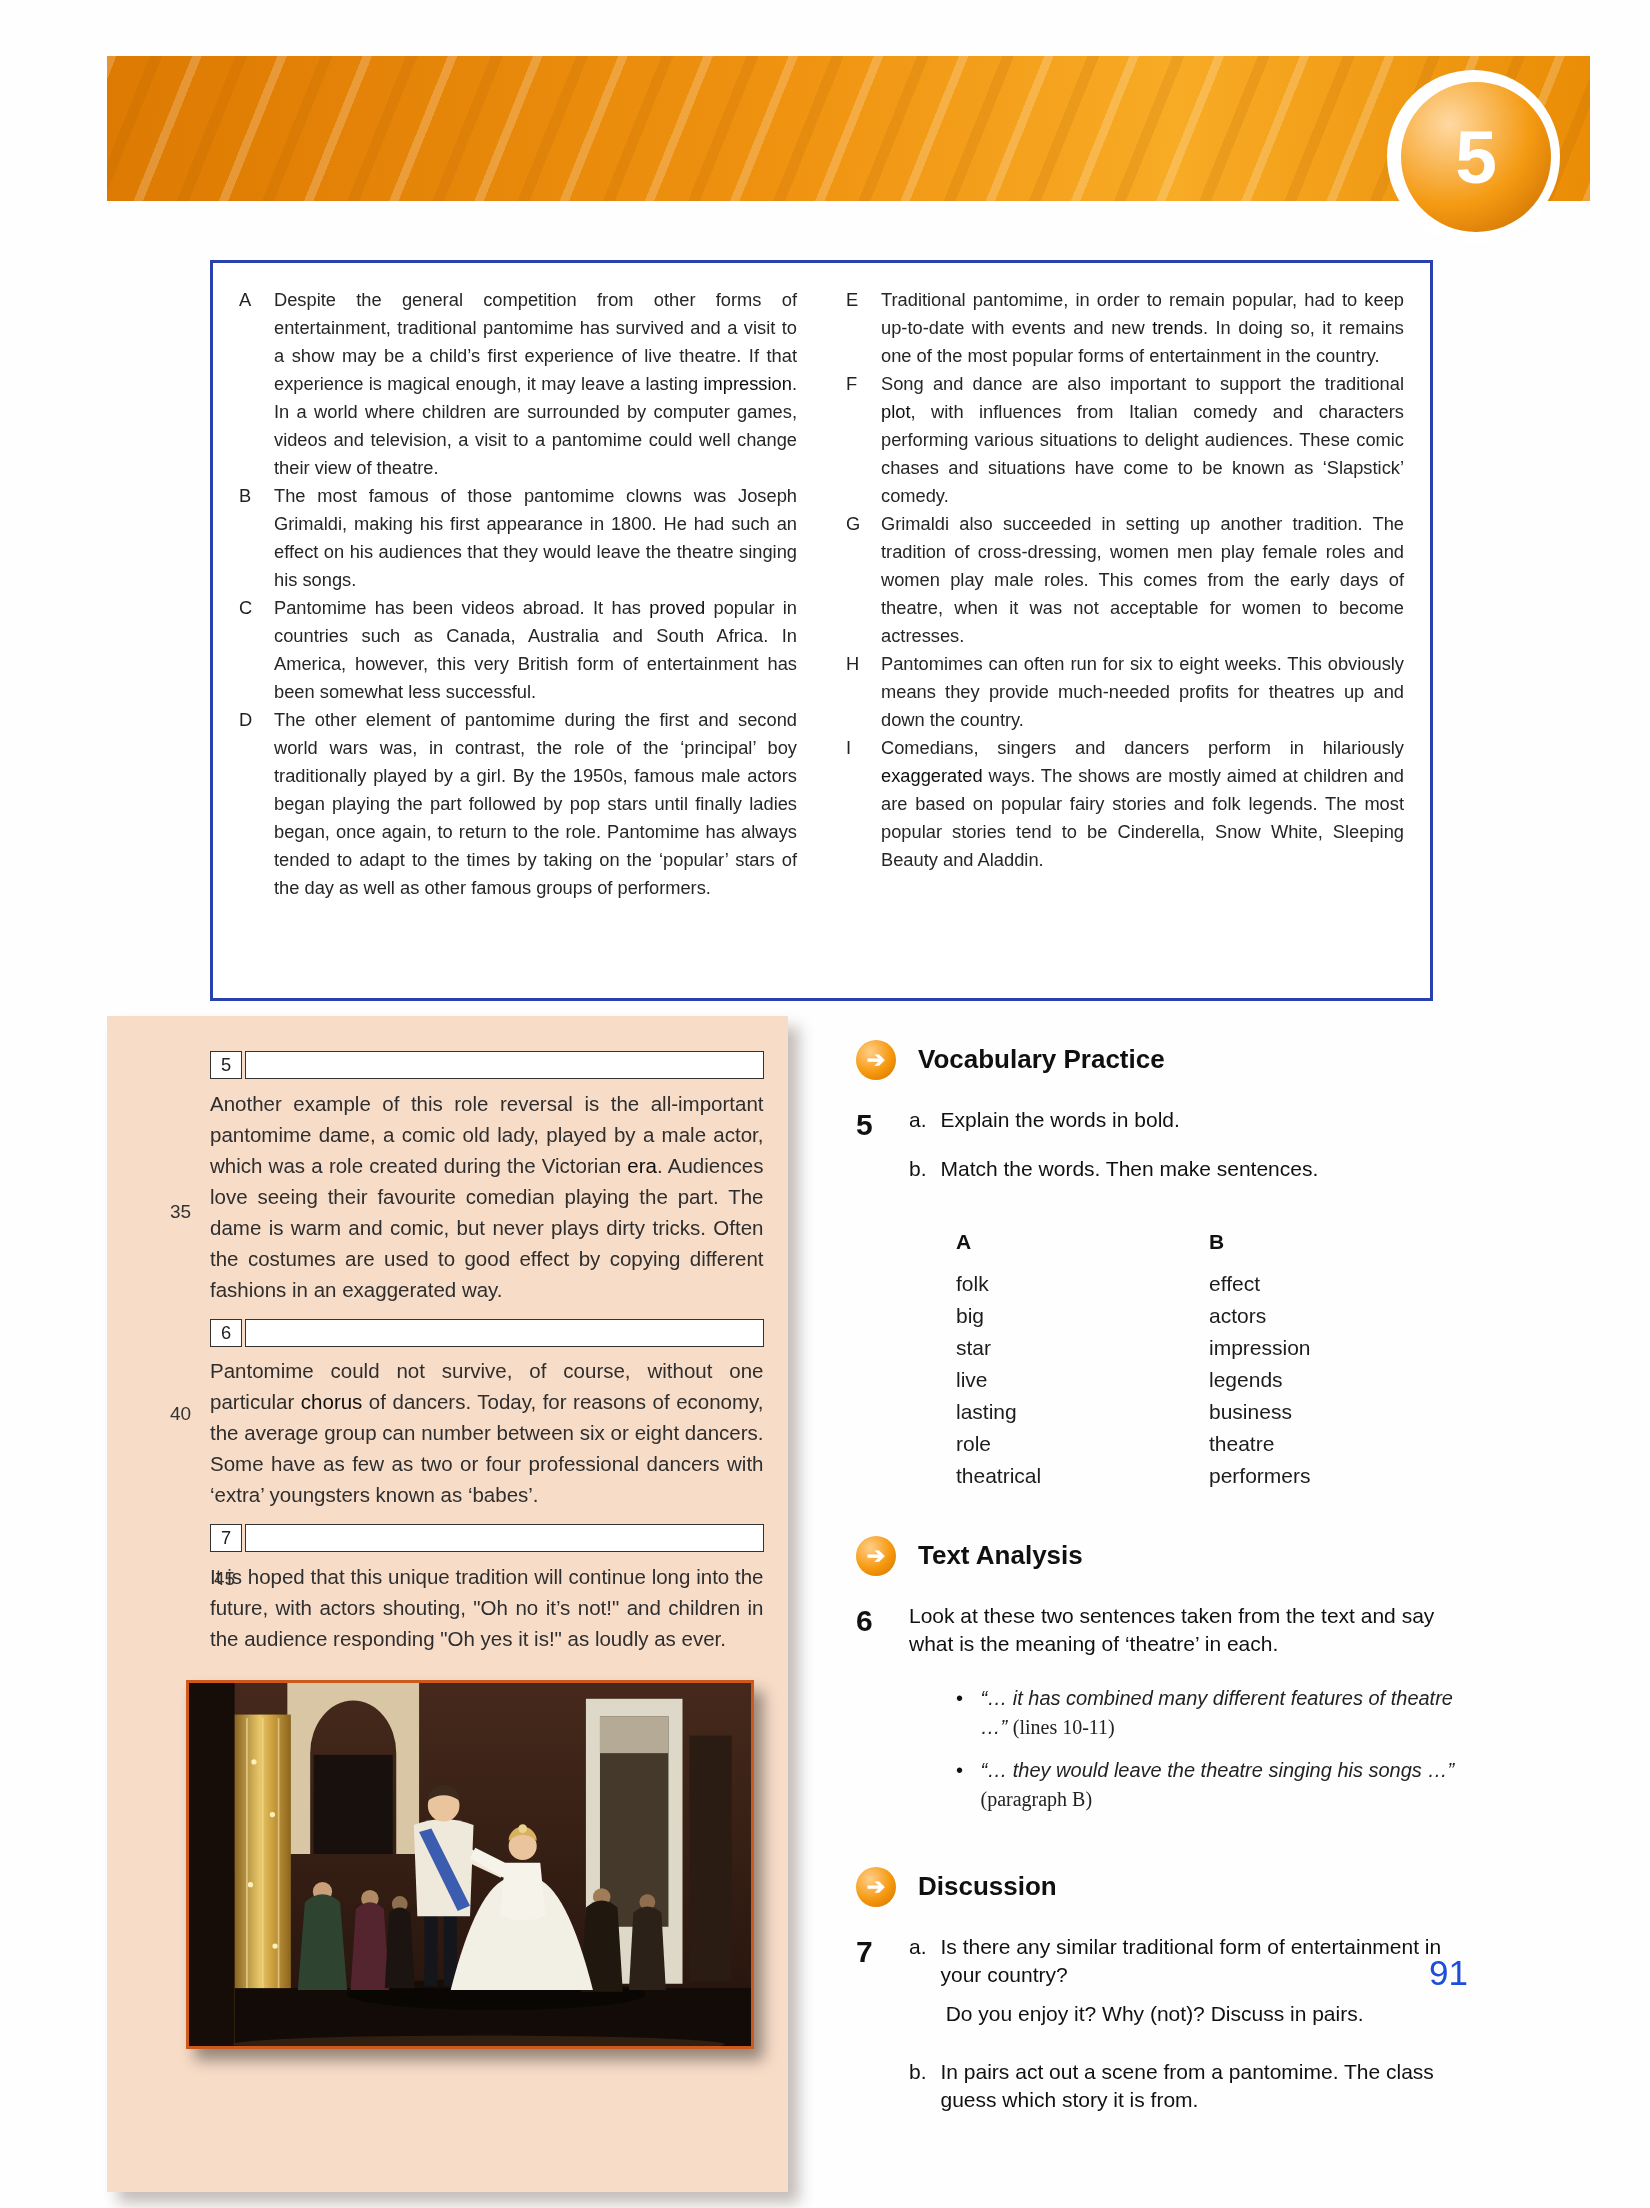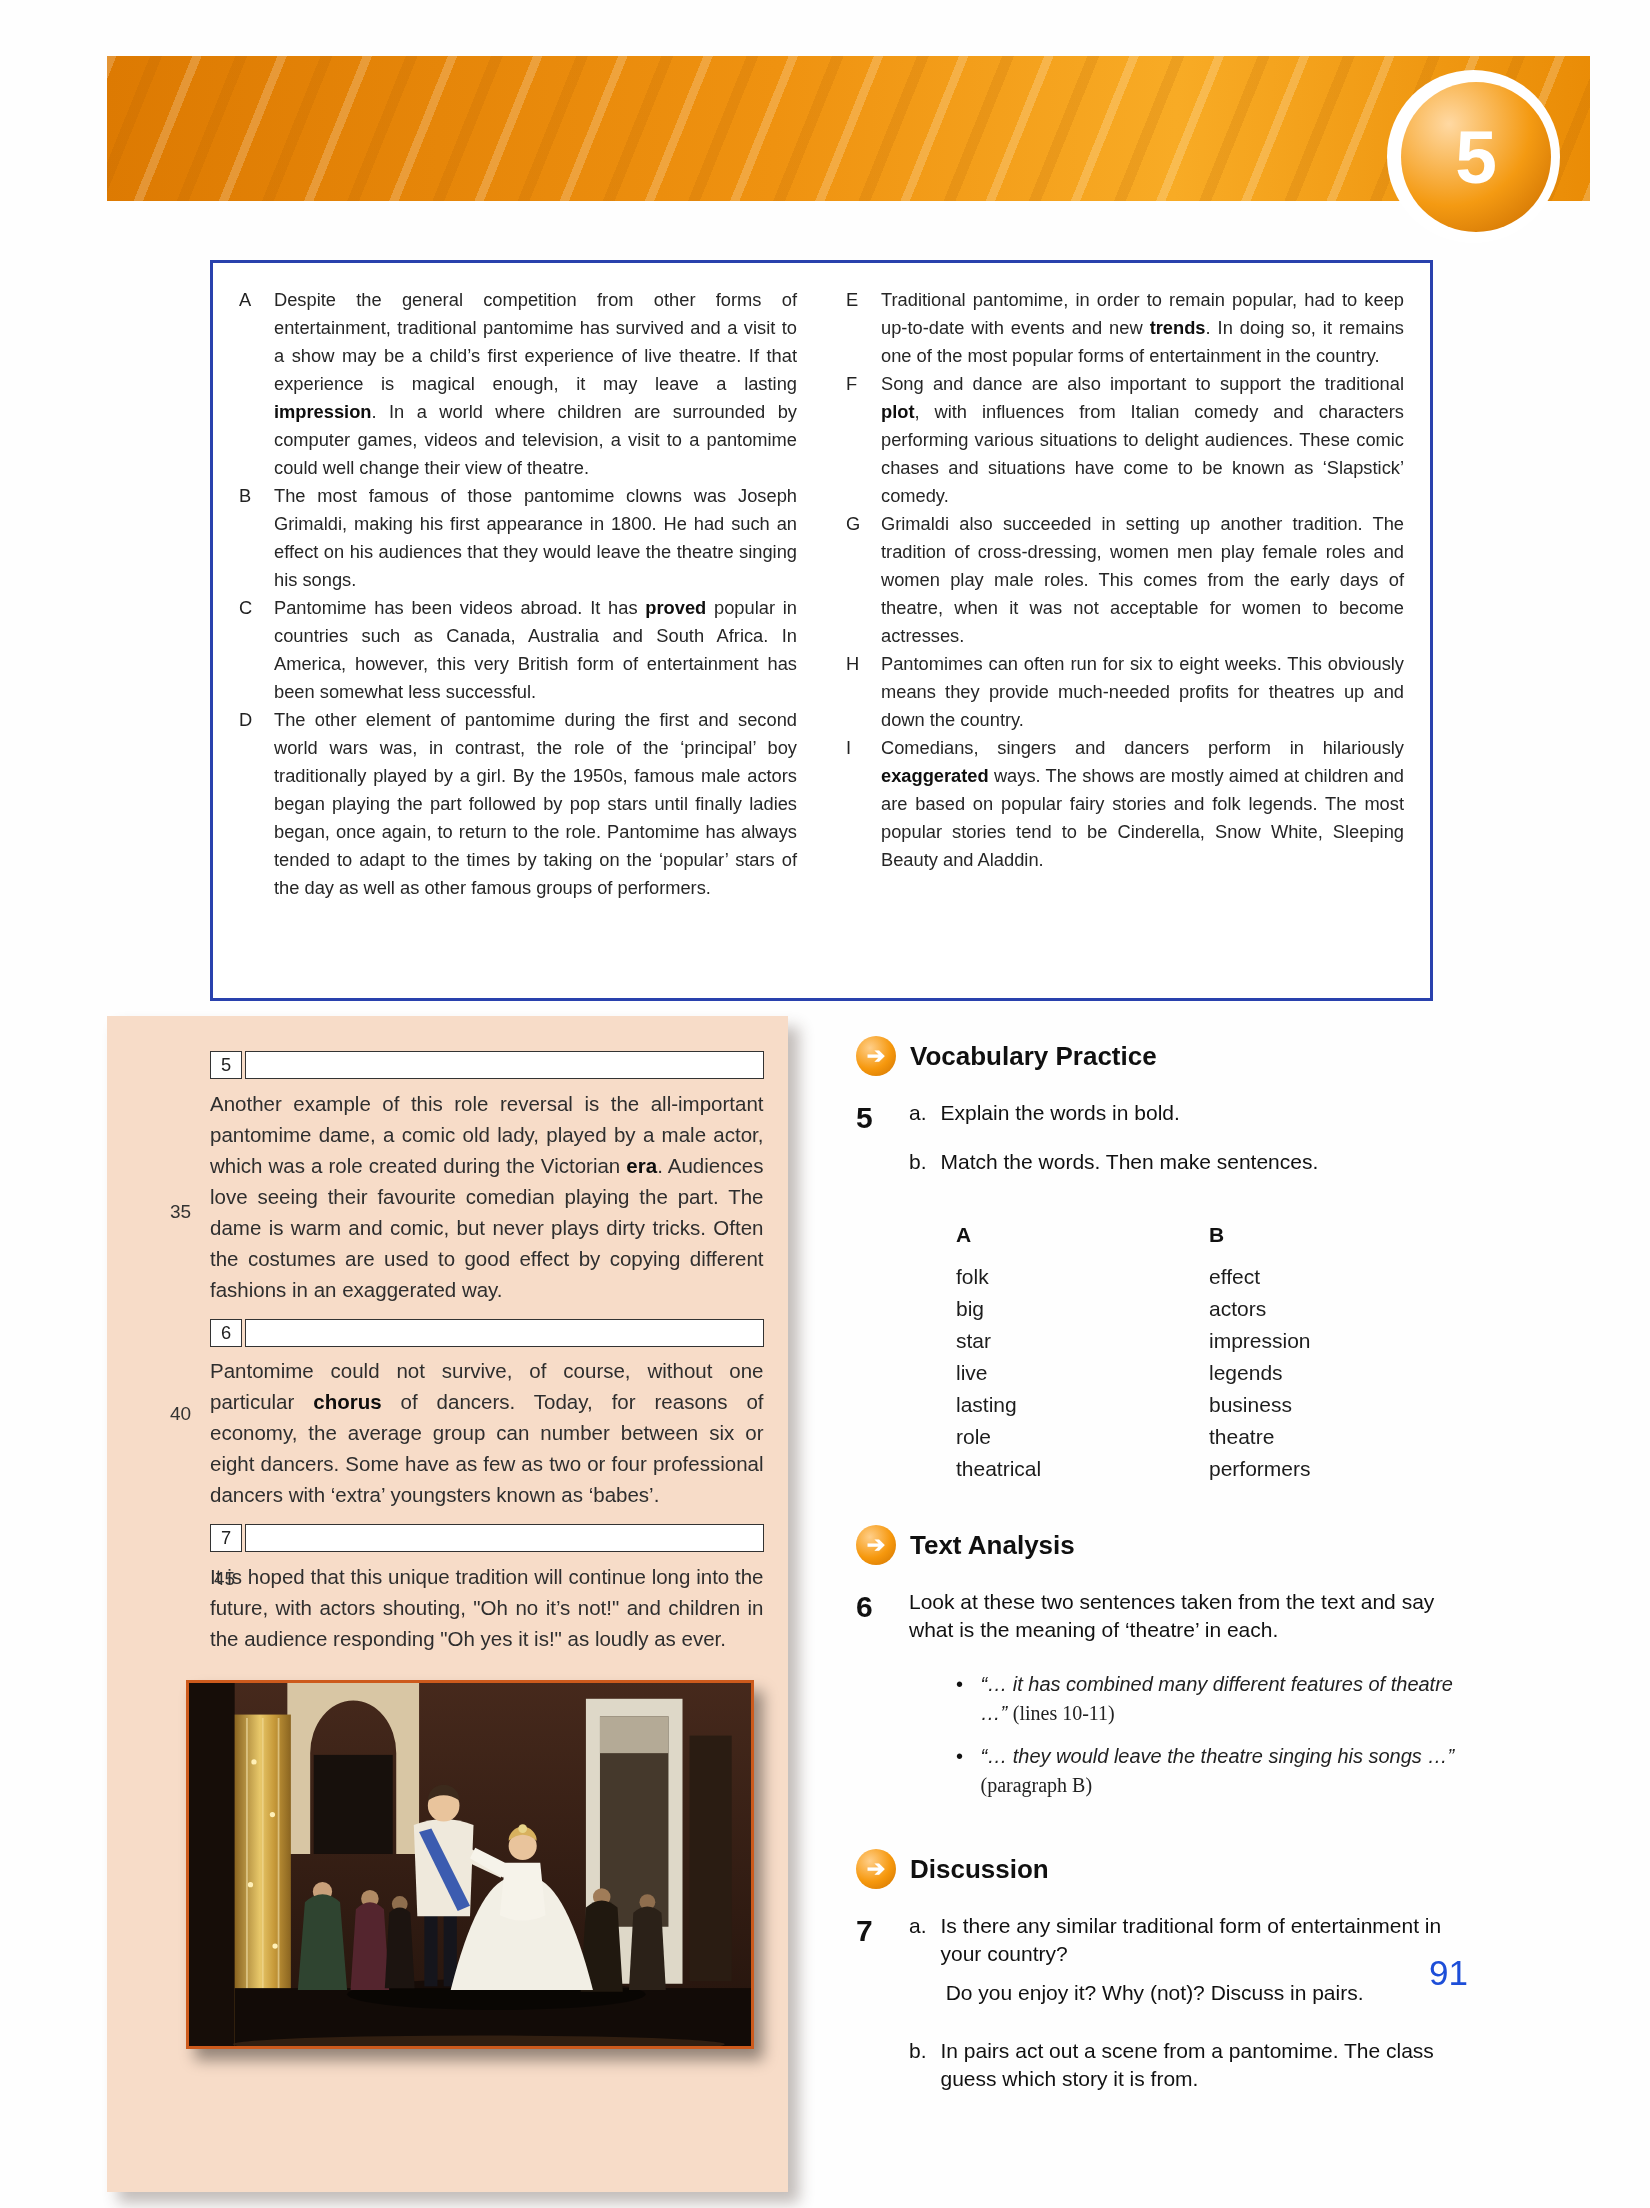--- a/index.html
+++ b/index.html
@@ -1,20 +1,20 @@
 <!DOCTYPE html>
 <html style="font-size:14px"><head>
 <meta charset="utf-8">
 <style>
   html,body{margin:0;padding:0;}
   body{
     width:1651px;height:2208px;position:relative;background:#fefefe;
     font-family:"Liberation Sans",sans-serif;color:#1a1a1a;overflow:hidden;
   }
-  b{font-weight:bold;color:#0e0e0e;}
+  b{font-weight:normal;color:#0e0e0e;}
 
   
   .unit-header{
     position:absolute;left:107px;top:56px;width:1483px;height:145px;
     background:linear-gradient(92deg,#dd7a02,#ef9210 45%,#f8ab25 72%,#ea8c06);
     overflow:visible;
   }
   .unit-header::before{
     content:"";position:absolute;inset:0;
     background:repeating-linear-gradient(112deg,rgba(255,255,255,.20) 0 8.7px,rgba(255,255,255,0) 8.7px 40px,rgba(170,90,0,.15) 40px 51px,rgba(255,255,255,0) 51px 79px);
@@ -68,21 +68,21 @@
 
   
   .exercises{position:absolute;left:856px;top:1024px;width:622px;color:#111;}
   .ex-heading{display:flex;align-items:center;gap:14px;margin:12.2px 0 23px;}
   .orb{
     flex:0 0 40px;width:40px;height:40px;border-radius:50%;
     background:radial-gradient(circle at 35% 30%,#ffcf8a,#f6980d 55%,#cf7200);
     color:#fff;display:flex;align-items:center;justify-content:center;
     font-size:22px;font-weight:bold;
   }
-  .ex-heading h2{font-size:26px;margin:0;font-weight:bold;color:#101010;}
+  .ex-heading h2{font-size:26px;margin:8px;font-weight:bold;color:#101010;}
   .ex{display:flex;gap:23px;margin-bottom:26px;}
   .ex-num{flex:0 0 30px;font-size:30px;font-weight:bold;line-height:1;padding-top:3.5px;}
   .ex-body{flex:1;font-size:21px;line-height:28px;}
   .ex-item{display:flex;gap:10.5px;margin-bottom:21px;}
   .ex-item-label{flex:0 0 21px;}
   .ex-item-text2{margin-top:11px;padding-left:5.2px;}
 
   .match{margin:3.5px 0 0 100px;font-size:21px;}
   .match-head{display:flex;font-weight:bold;margin-bottom:14px;}
   .match-a{width:253px;}

